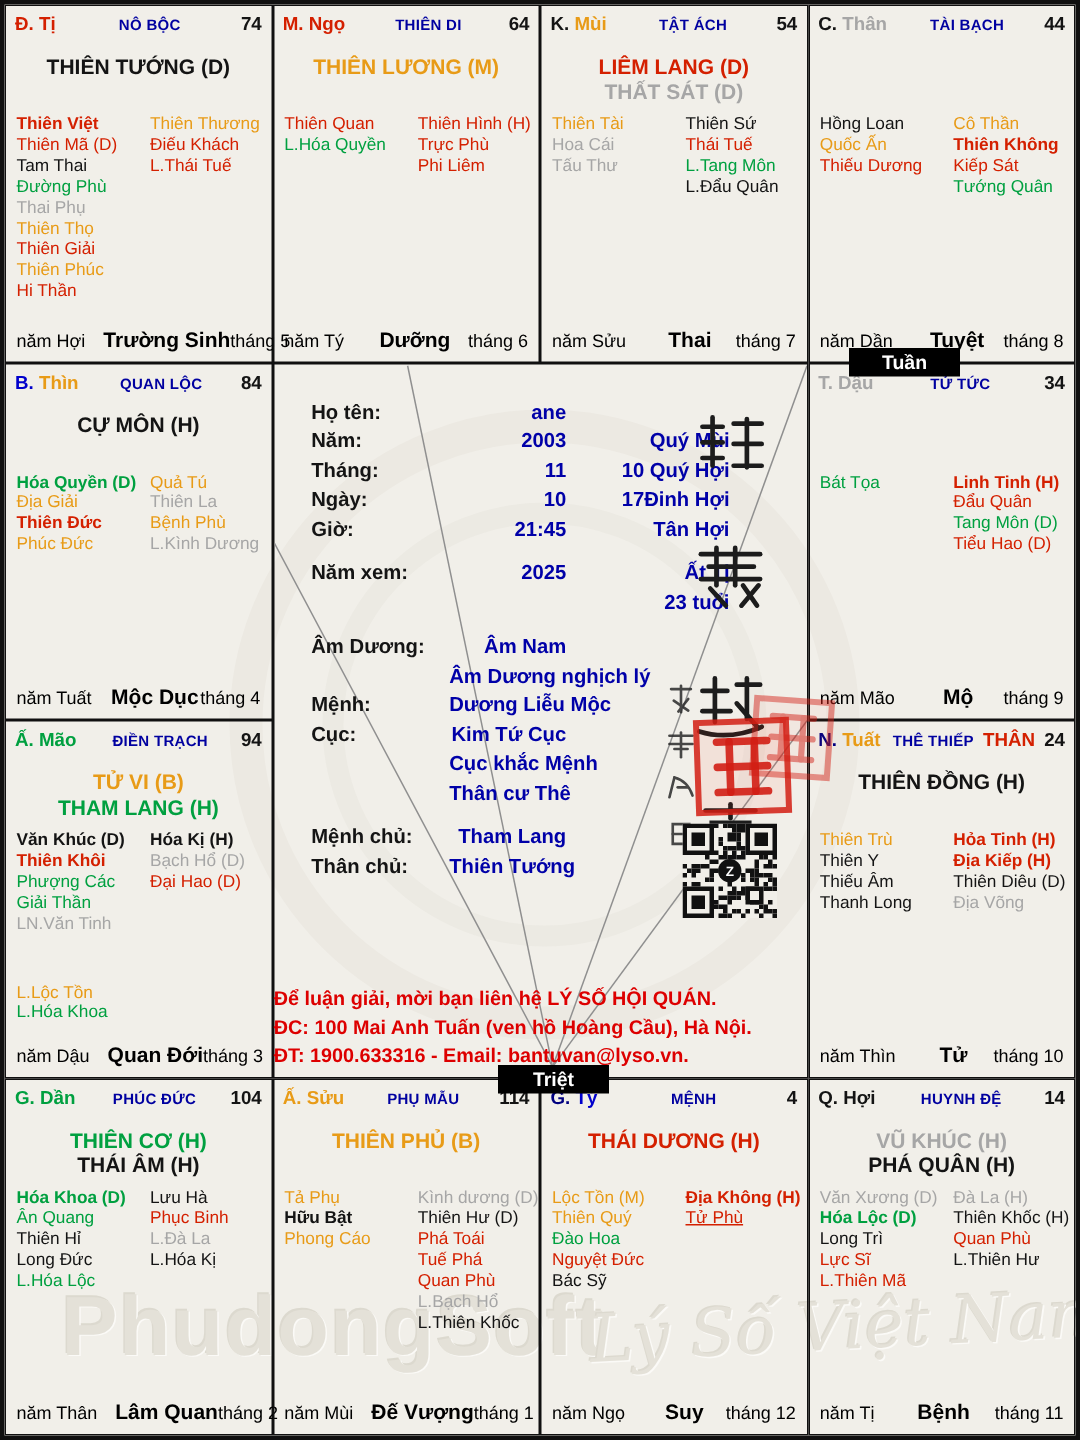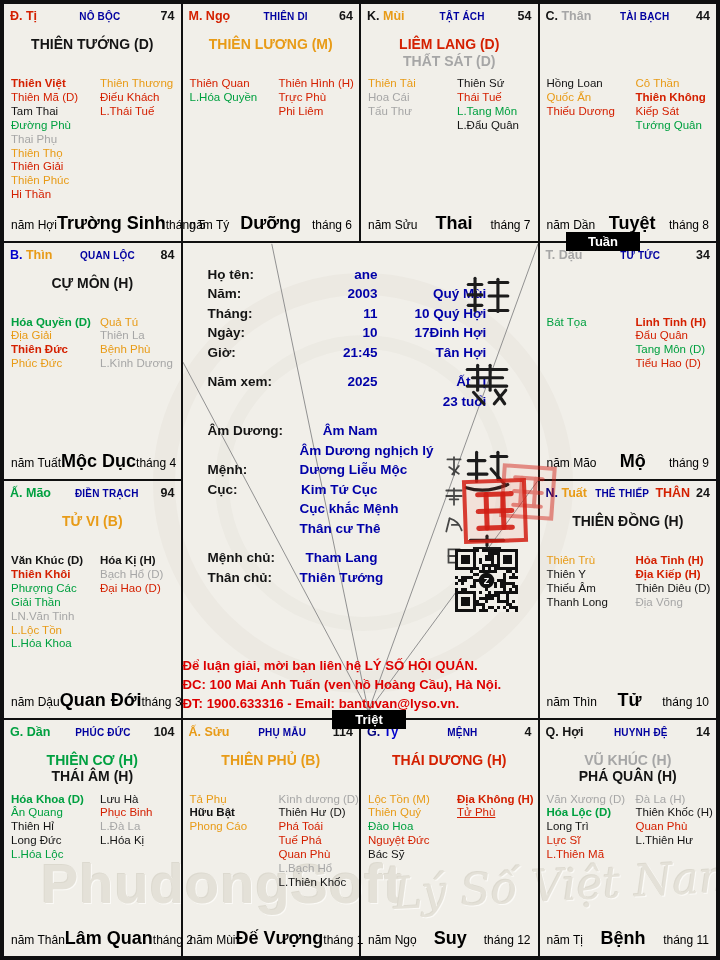--- a/index.html
+++ b/index.html
@@ -30,21 +30,21 @@
   .hdr .pname{flex:1;text-align:center;font-size:10px;letter-spacing:0.2px;}
   .hdr .pname2{margin-right:6px;}
   .hdr .pnum{color:#141414;}
   .mains{position:absolute;top:32px;left:0;right:0;text-align:center;font-weight:bold;
     font-size:14px;line-height:16.5px;white-space:nowrap;}
   .starcols{position:absolute;top:73px;left:7px;right:2px;display:flex;line-height:13.9px;}
   .colL{width:89px;flex:none;}
   .colR{flex:1;}
   .star{white-space:nowrap;}
   .foot{position:absolute;left:7px;right:7px;bottom:7px;display:flex;align-items:baseline;font-size:12px;white-space:nowrap;}
-  .foot .stage{flex:1;text-align:center;font-weight:bold;font-size:18px;}
+  .foot .stage{flex:1;text-align:center;font-weight:bold;font-size:14px;margin-left:12px;}
   .badge{position:absolute;z-index:6;background:#000;color:#fff;font-weight:bold;font-size:13px;
     padding:2px 0;width:74px;text-align:center;font-family:"Liberation Sans",sans-serif;}
   .badge-tuan{left:563px;top:229px;}
   .badge-triet{left:329px;top:707px;}
   .lines{position:absolute;left:0;top:0;width:100%;height:100%;z-index:0;}
   .inforows{position:absolute;left:25px;top:24px;z-index:2;}
   .irow{display:grid;grid-template-columns:92px 78px 52px auto;height:19.5px;align-items:baseline;white-space:nowrap;}
   .irow.gap{margin-top:10px;}
   .ilabel{font-weight:bold;color:#141414;font-size:13.5px;}
   .ival{font-weight:bold;color:#0000a8;font-size:13.5px;text-align:right;}
@@ -236,29 +236,30 @@
       </div>
     </div>
   <div class="cell p-mao">
       <div class="hdr">
         <span class="sb"><span style="color: rgb(0, 160, 64);">Ấ. </span><span style="color: rgb(0, 160, 64);">Mão</span></span>
         <span class="pname" style="color: rgb(0, 0, 160);">ĐIỀN TRẠCH</span>
         <span class="pnum">94</span>
       </div>
       <div class="mains">
         <div style="color: rgb(232, 155, 23);">TỬ VI (B)</div>
+        <div style="color: rgb(0, 160, 64);">THAM LANG (H)</div>
       </div>
       <div class="starcols">
         <div class="colL">
           <div class="star" style="color: rgb(20, 20, 20); font-weight: bold;">Văn Khúc (D)</div>
           <div class="star" style="color: rgb(212, 32, 0); font-weight: bold;">Thiên Khôi</div>
           <div class="star" style="color: rgb(0, 160, 64);">Phượng Các</div>
           <div class="star" style="color: rgb(0, 160, 64);">Giải Thần</div>
           <div class="star" style="color: rgb(166, 166, 166);">LN.Văn Tinh</div>
-          <div class="star" style="color: rgb(232, 155, 23);">L.Lộc Tồn</div>
+          <div class="star" style="color: rgb(232, 155, 23); margin-top: 32px;">L.Lộc Tồn</div>
           <div class="star" style="color: rgb(0, 160, 64);">L.Hóa Khoa</div>
         </div>
         <div class="colR">
           <div class="star" style="color: rgb(20, 20, 20); font-weight: bold;">Hóa Kị (H)</div>
           <div class="star" style="color: rgb(166, 166, 166);">Bạch Hổ (D)</div>
           <div class="star" style="color: rgb(212, 32, 0);">Đại Hao (D)</div>
         </div>
       </div>
       <div class="foot">
         <span>năm Dậu</span>

